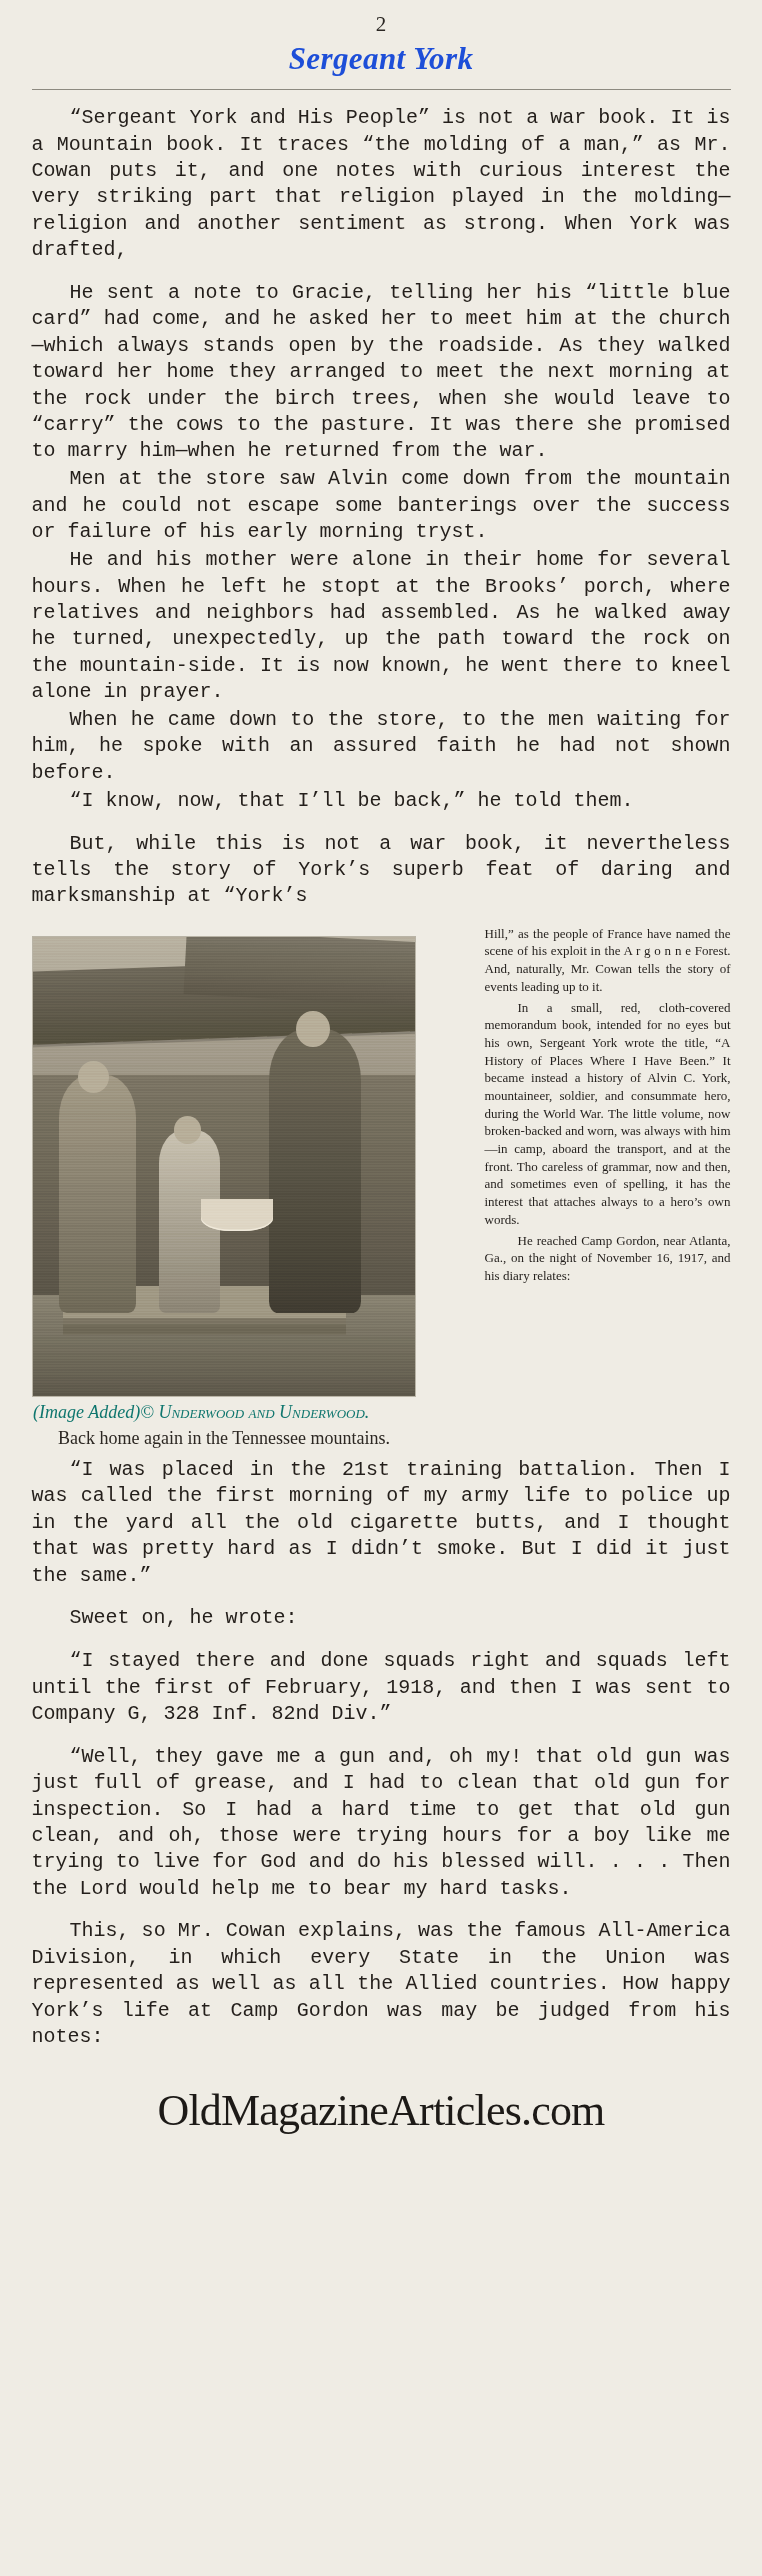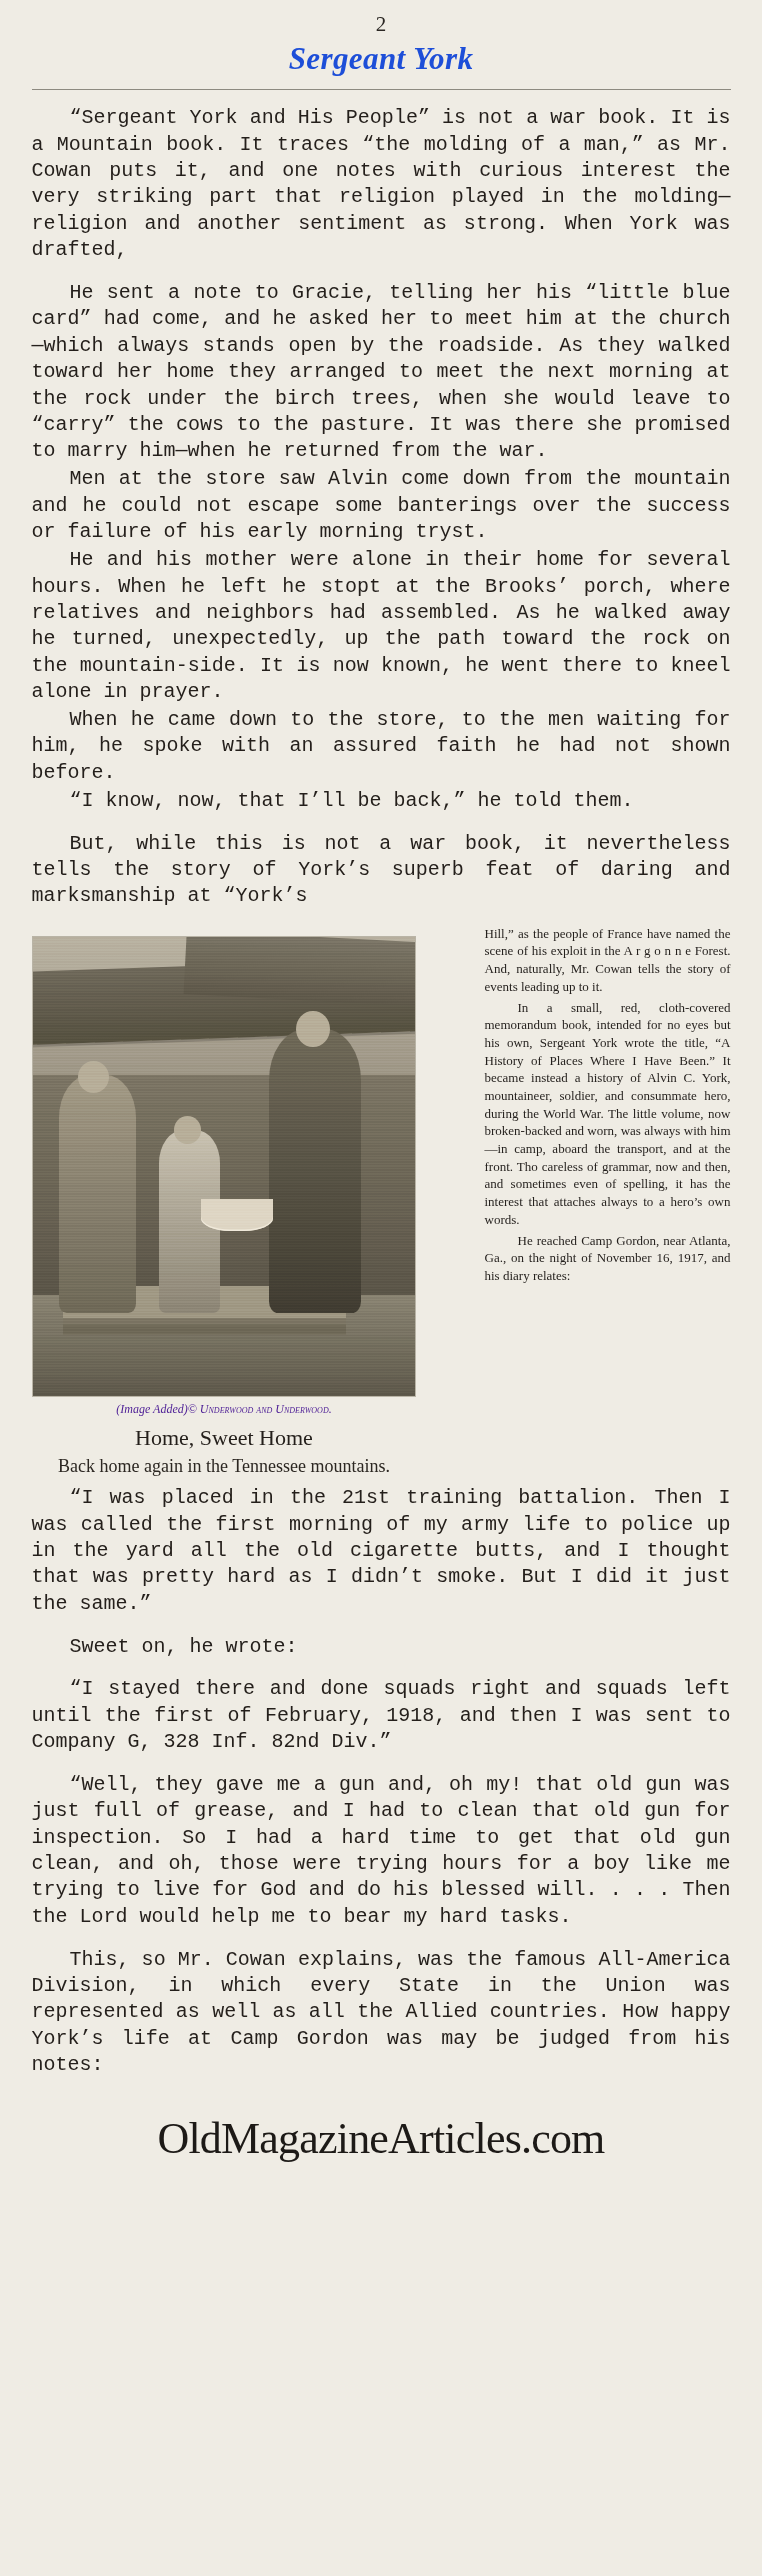--- a/index.html
+++ b/index.html
@@ -147,24 +147,24 @@
     box-shadow: 0 -1.6px 0 #f0e9da inset;
   }
   .ph-grain {
     position: absolute; left:0; top:0; right:0; bottom:0;
     background-image:
       repeating-linear-gradient(0deg, rgba(255,255,255,.035) 0 0.8px, rgba(0,0,0,.03) 0.8px 1.6px);
     mix-blend-mode: overlay;
   }
   .fig-credit {
     display: flex;
-    justify-content: center;
-    font-size: 12px;
+    justify-content: flex-start;
+    font-size: 18px;
     font-style: italic;
-    color: #4c1d95;
+    color: #0f766e;
     padding: 4.9px 1.6px 0 1.6px;
     font-family: "Liberation Serif", serif;
   }
   .fig-credit .cr { font-variant: small-caps; }
   .fig-title {
     text-align: center;
     font-size: 22px;
     margin-top: 8.2px;
     color: #241f1b;
     font-family: "Liberation Serif", serif;
@@ -236,21 +236,20 @@
           <div class="ph-head h1"></div>
           <div class="ph-head h2"></div>
           <div class="ph-head h3"></div>
           <div class="ph-bowl"></div>
           <div class="ph-grain"></div>
         </div>
         <div class="fig-credit">
           <span>(Image Added)</span>
           <span class="cr">©  Underwood and Underwood.</span>
         </div>
-        <div class="fig-title">Home, Sweet Home</div>
         <div class="fig-sub">Back home again in the Tennessee mountains.</div>
       </div>
 
       <div class="clear"></div>
     </div>
 
     <div class="after-cols">
       <p class="para quote">“I was placed in the 21st training battalion.  Then I was called the first morning of my army life to police up in the yard all the old cigarette butts, and I thought that was pretty hard as I didn’t smoke.  But I did it just the same.”</p>
       <p class="para gap">Sweet on, he wrote:</p>
       <p class="para quote gap">“I stayed there and done squads right and squads left until the first of February, 1918, and then I was sent to Company G, 328 Inf. 82nd Div.”</p>

